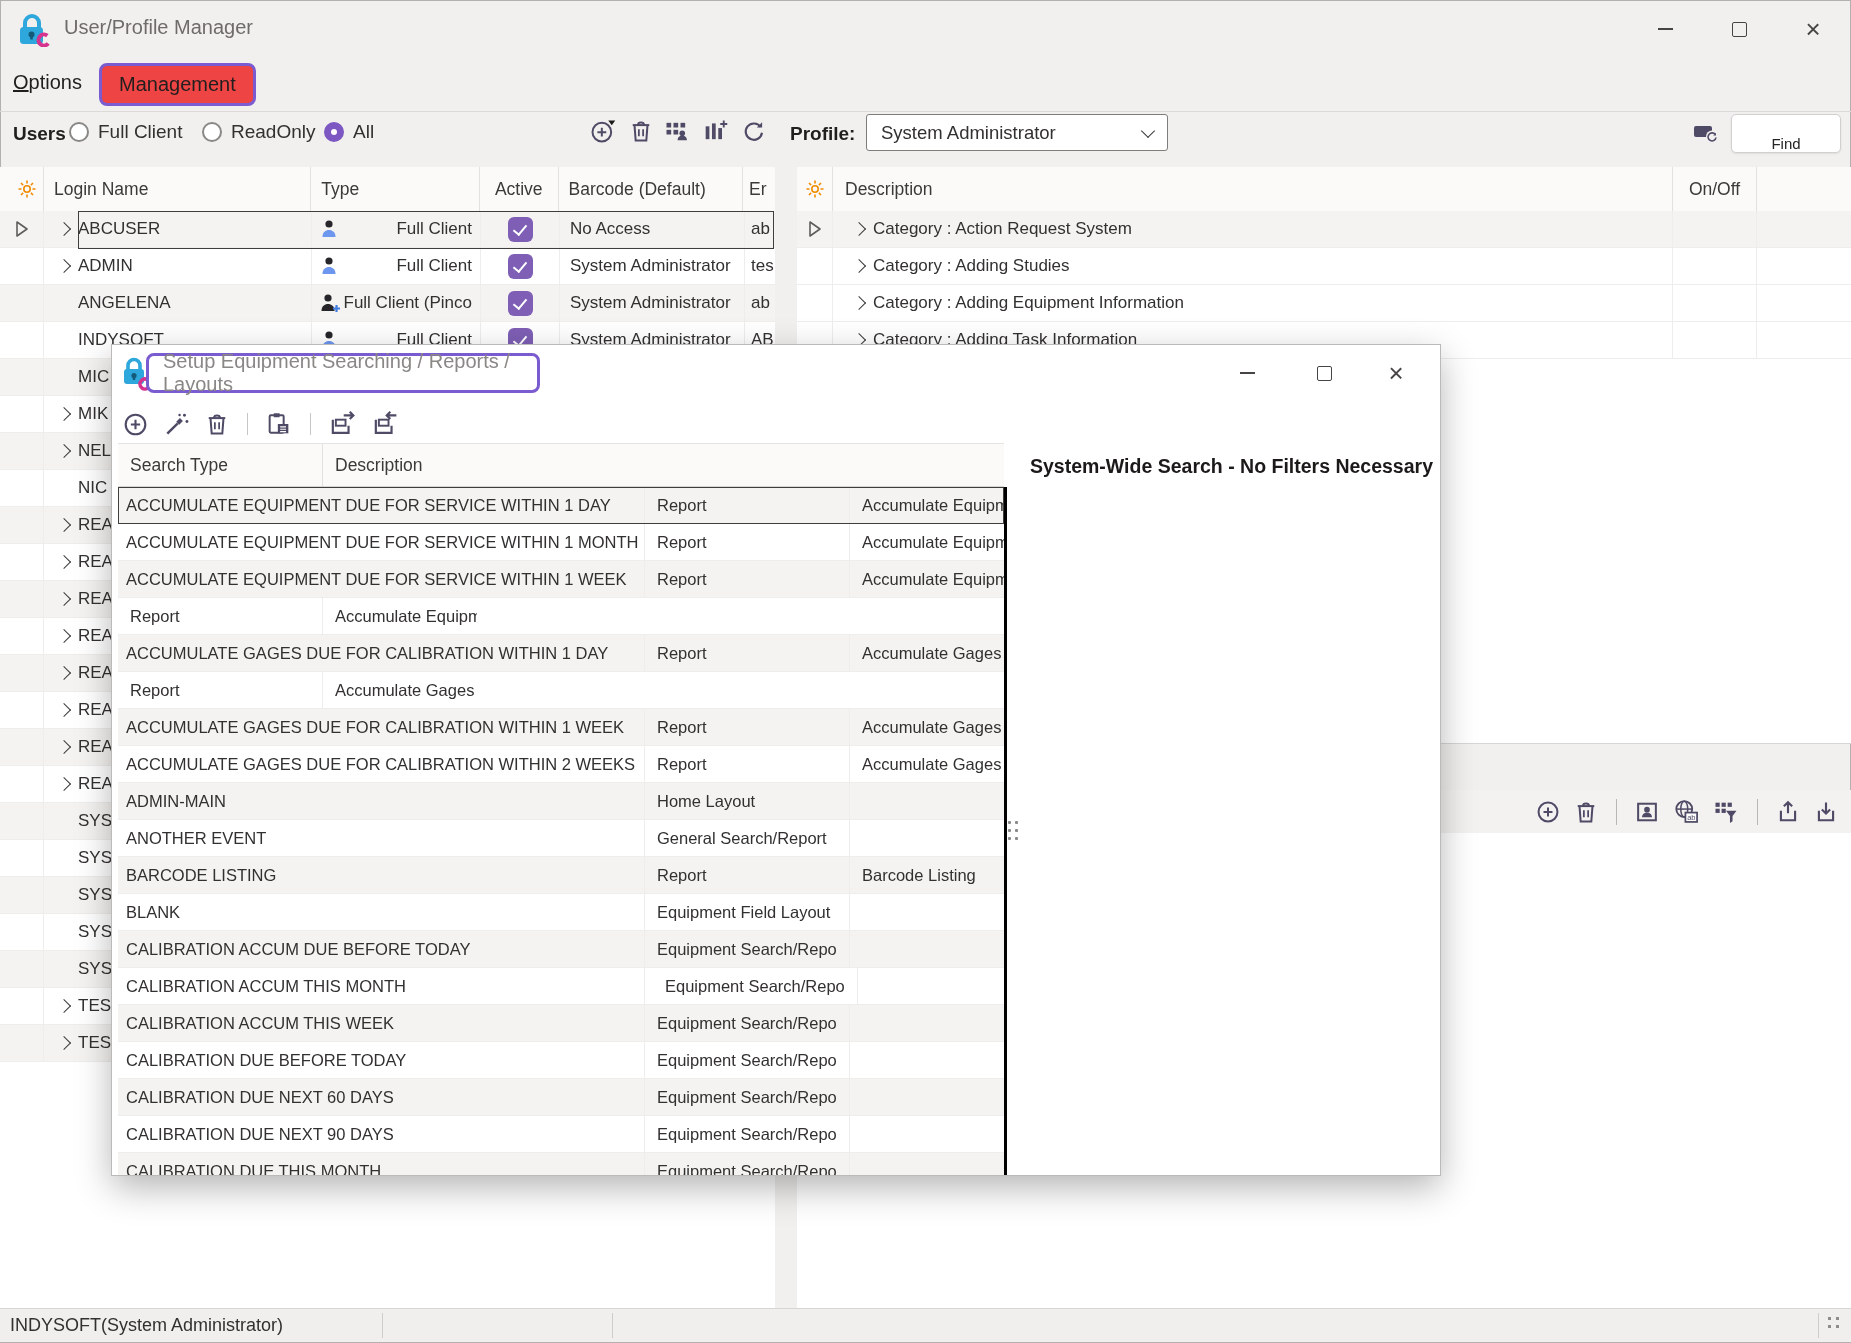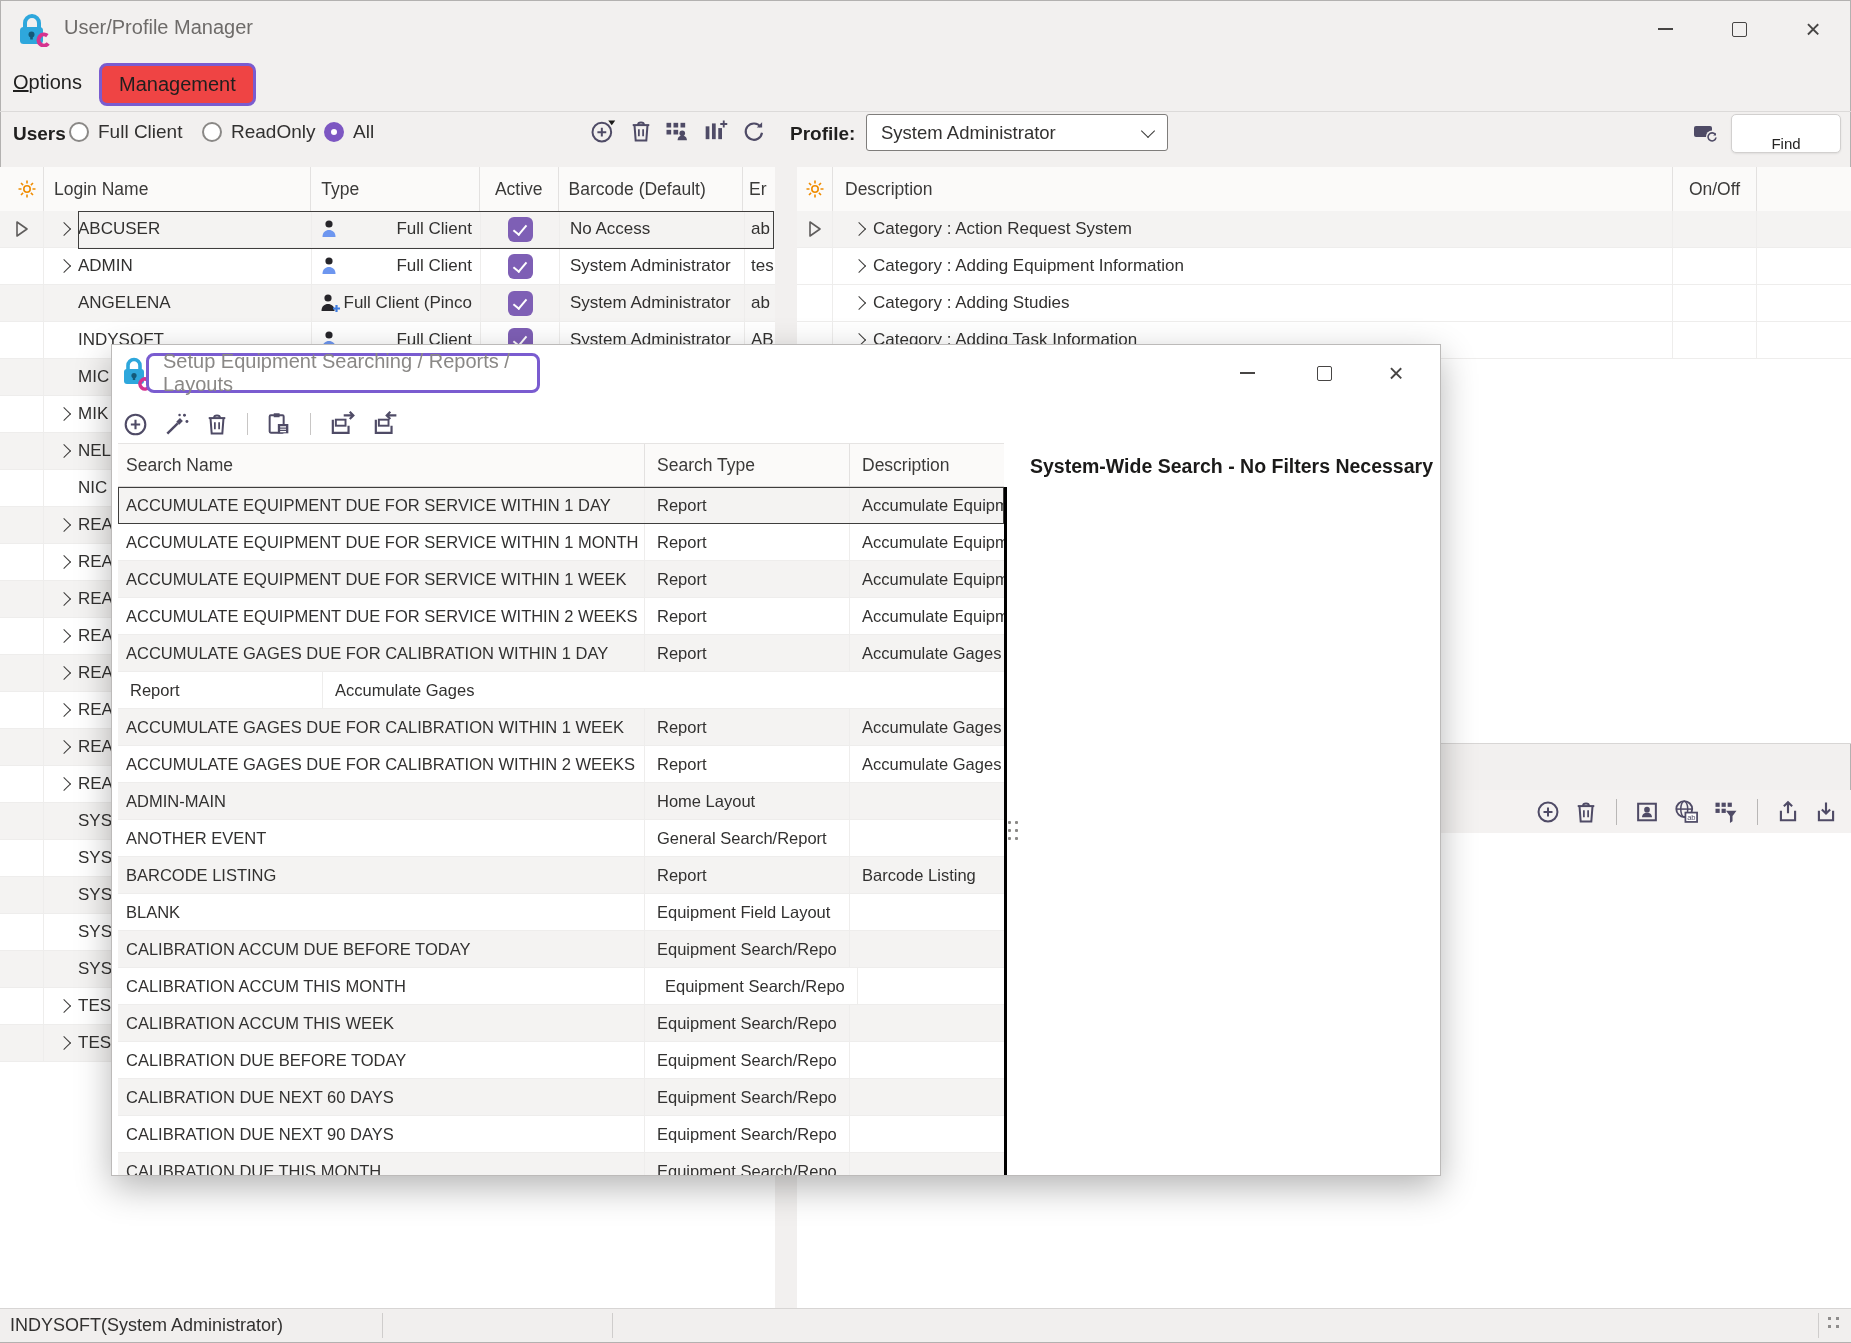--- a/index.html
+++ b/index.html
@@ -700,32 +700,32 @@
         </div>
         <div class="cell pg-o"></div>
         <div class="cell pg-t"></div>
       </div>
       <div class="grow">
         <div class="cell pg-g"></div>
         <div class="cell pg-d">
           <span class="chev-slot">
             <span class="chev-r"></span>
           </span>
-          <span>Category : Adding Equipment Information</span>
+          <span>Category : Adding Studies</span>
         </div>
         <div class="cell pg-o"></div>
         <div class="cell pg-t"></div>
       </div>
       <div class="grow">
         <div class="cell pg-g"></div>
         <div class="cell pg-d">
           <span class="chev-slot">
             <span class="chev-r"></span>
           </span>
-          <span>Category : Adding Studies</span>
+          <span>Category : Adding Equipment Information</span>
         </div>
         <div class="cell pg-o"></div>
         <div class="cell pg-t"></div>
       </div>
       <div class="grow">
         <div class="cell pg-g"></div>
         <div class="cell pg-d">
           <span class="chev-slot">
             <span class="chev-r"></span>
           </span>
@@ -877,23 +877,20 @@
     <span>
         <svg width="29" height="29" viewBox="0 0 24 24">
           <path d="M4 8v11h13v-6" fill="none" stroke="#4f4b66" stroke-width="1.8"></path>
           <rect x="6.5" y="8" width="8" height="5" fill="none" stroke="#4f4b66" stroke-width="1.6"></rect>
           <path d="M21 4.5h-8M16 1.5l-3 3 3 3" fill="none" stroke="#4f4b66" stroke-width="1.8"></path>
         </svg>
       </span>
   </div>
 
   <div class="mg-head">
-    <div class="hcell mc-n">
-        <span>Search Name</span>
-      </div>
     <div class="hcell mc-t">
         <span>Search Type</span>
       </div>
     <div class="hcell mc-d">
         <span>Description</span>
       </div>
   </div>
   <div class="mg-body">
       <div class="grow shade" style="position: relative; font-size: 16.5px;">
         <div class="cell mc-n">
@@ -923,23 +920,20 @@
           <span>ACCUMULATE EQUIPMENT DUE FOR SERVICE WITHIN 1 WEEK</span>
         </div>
         <div class="cell mc-t">
           <span>Report</span>
         </div>
         <div class="cell mc-d">
           <span>Accumulate Equipm</span>
         </div>
       </div>
       <div class="grow" style="position: relative; font-size: 16.5px;">
-        <div class="cell mc-n">
-          <span>ACCUMULATE EQUIPMENT DUE FOR SERVICE WITHIN 2 WEEKS</span>
-        </div>
         <div class="cell mc-t">
           <span>Report</span>
         </div>
         <div class="cell mc-d">
           <span>Accumulate Equipm</span>
         </div>
       </div>
       <div class="grow shade" style="position: relative; font-size: 16.5px;">
         <div class="cell mc-n">
           <span>ACCUMULATE GAGES DUE FOR CALIBRATION WITHIN 1 DAY</span>

